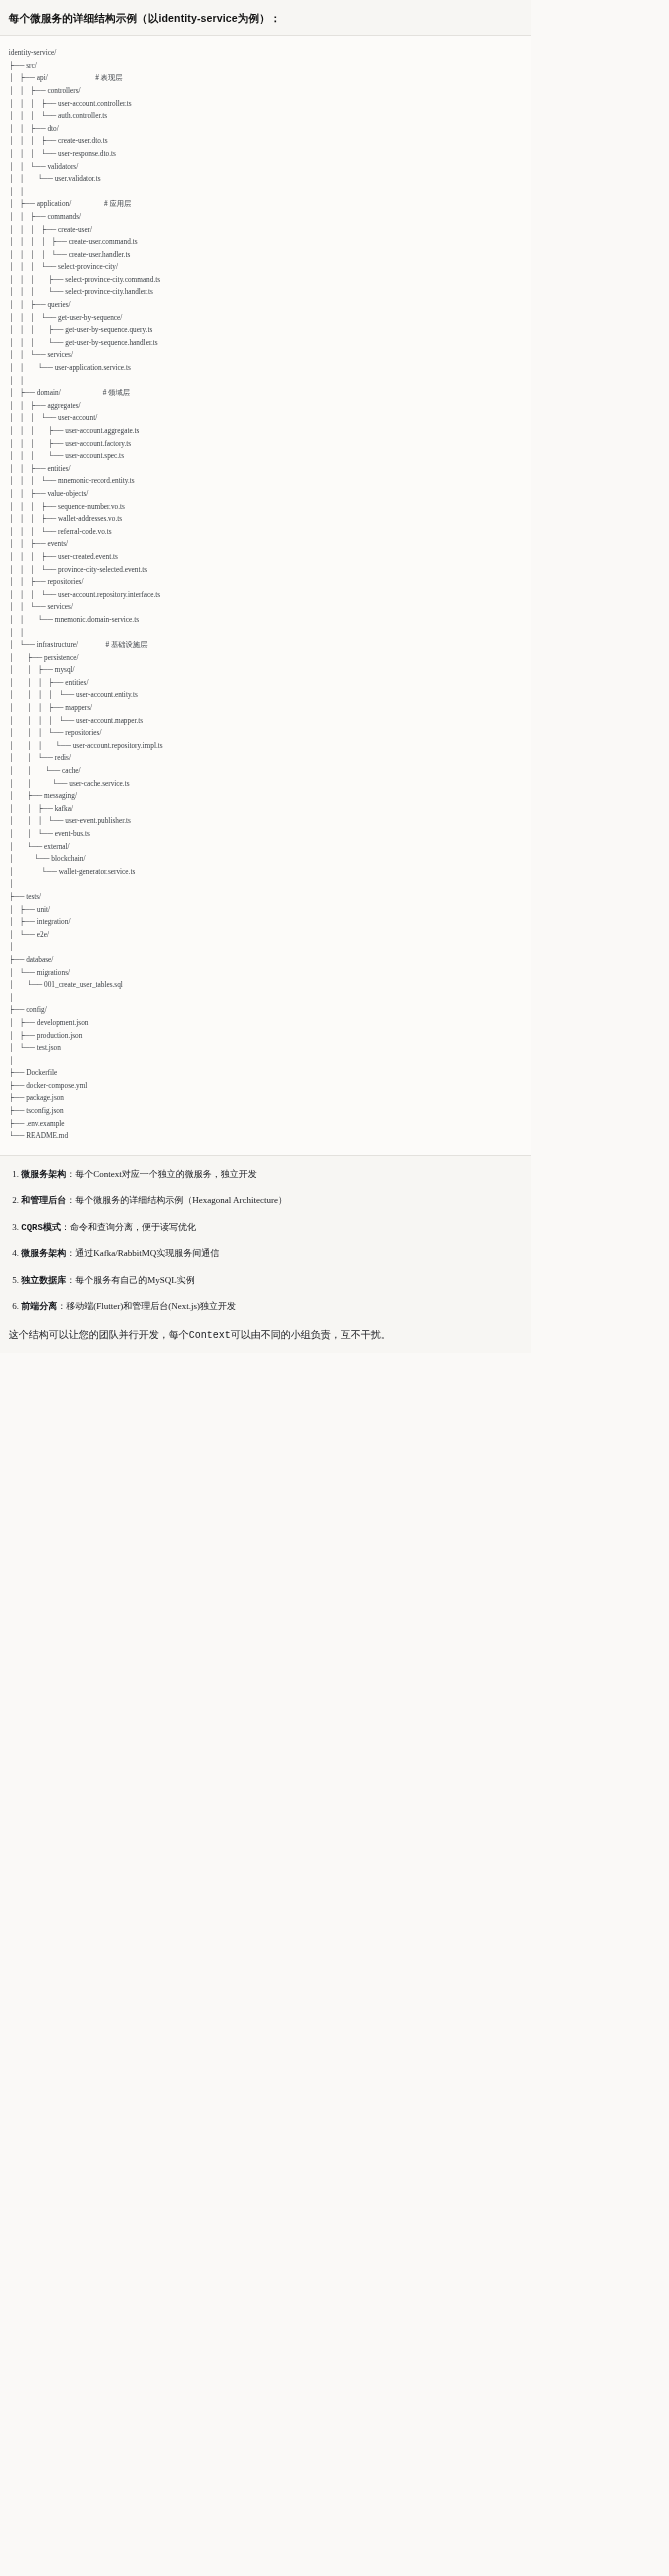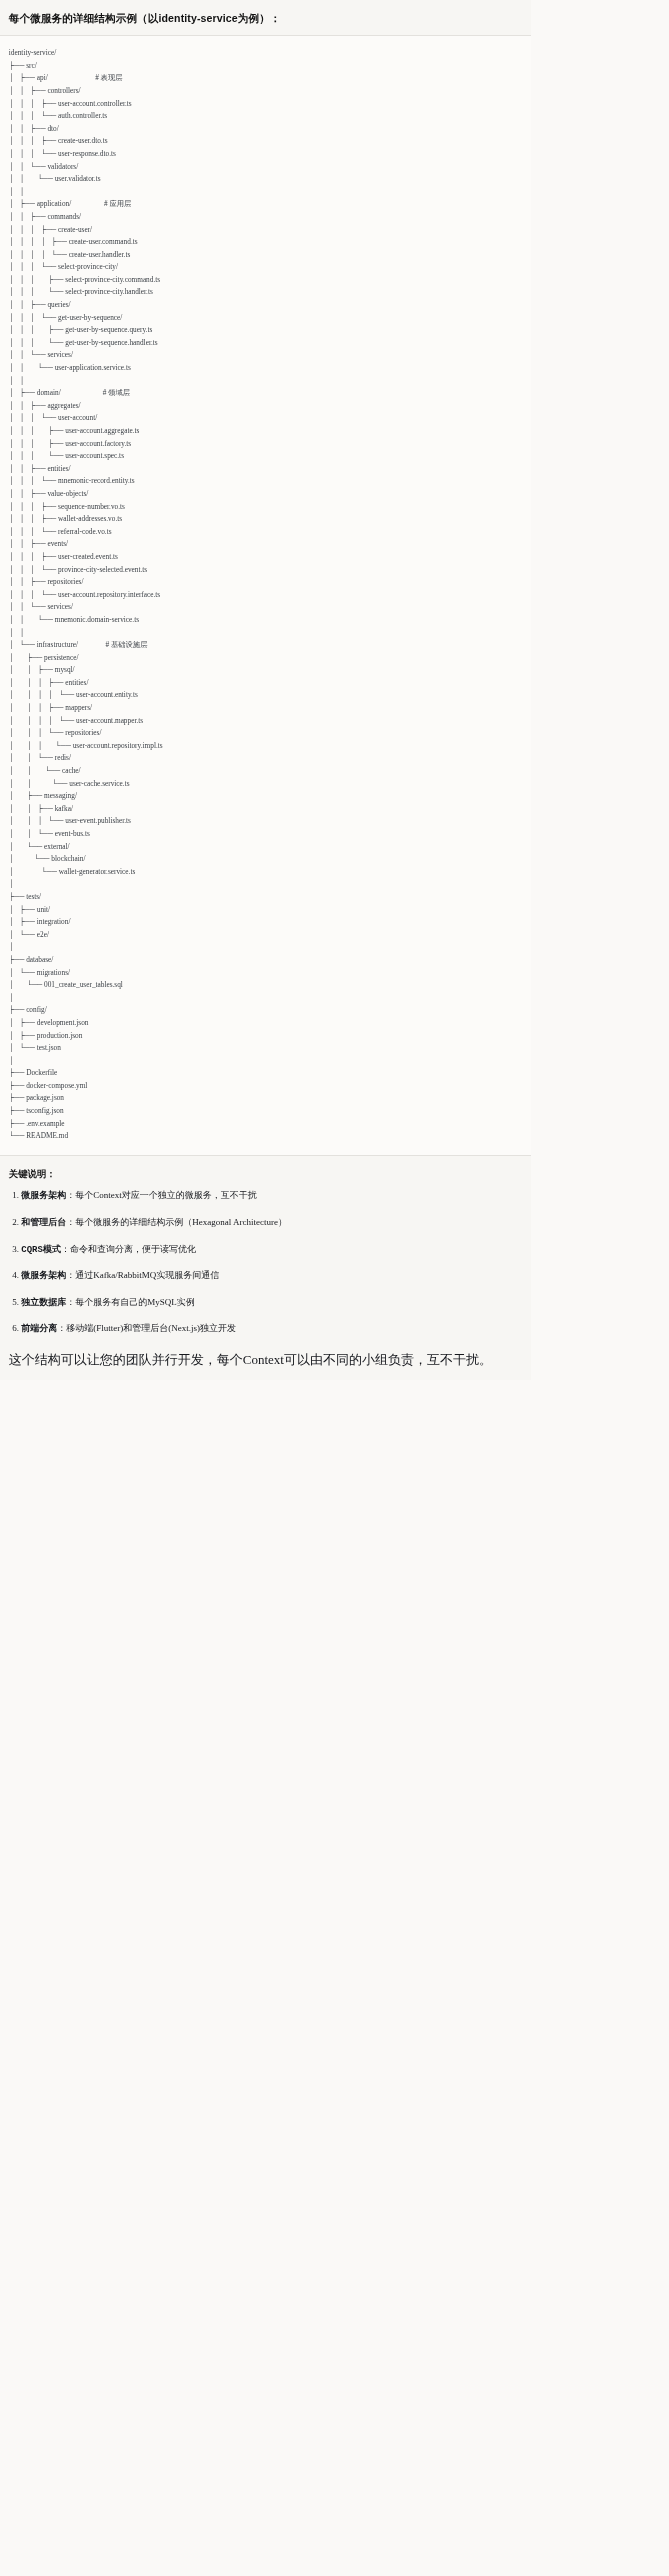--- a/index.html
+++ b/index.html
@@ -79,24 +79,24 @@
   }
   ol.notes-list li:last-child {
     margin-bottom: 4px;
   }
   ol.notes-list li b {
     font-family: Liberation Mono, monospace;
     font-weight: bold;
   }
   .closing-para {
     margin: 13.8px 0 0 0;
-    font-size: 13px;
+    font-size: 10px;
     line-height: 1.5;
     color: #16181d;
-    font-family: Liberation Serif, serif;
+    font-family: Liberation Mono, monospace;
   }
 </style>
 </head>
 <body>
 
 <div class="page">
 
   <section class="heading-block">
     <h2 class="doc-heading">每个微服务的详细结构示例（以identity-service为例）：</h2>
   </section>
@@ -185,23 +185,22 @@
 │
 ├── Dockerfile
 ├── docker-compose.yml
 ├── package.json
 ├── tsconfig.json
 ├── .env.example
 └── README.md</pre>
   </section>
 
   <section class="notes-block">
-    <h3 class="notes-title">关键说明：</h3>
     <ol class="notes-list">
-        <li><b>微服务架构</b><span>：</span><span>每个Context对应一个独立的微服务，互不干扰</span></li>
+        <li><b>微服务架构</b><span>：</span><span>每个Context对应一个独立的微服务，独立开发</span></li>
         <li><b>和管理后台</b><span>：</span><span>每个微服务的详细结构示例（Hexagonal Architecture）</span></li>
         <li><b>CQRS模式</b><span>：</span><span>命令和查询分离，便于读写优化</span></li>
         <li><b>微服务架构</b><span>：</span><span>通过Kafka/RabbitMQ实现服务间通信</span></li>
         <li><b>独立数据库</b><span>：</span><span>每个服务有自己的MySQL实例</span></li>
         <li><b>前端分离</b><span>：</span><span>移动端(Flutter)和管理后台(Next.js)独立开发</span></li>
       </ol>
     <p class="closing-para">这个结构可以让您的团队并行开发，每个Context可以由不同的小组负责，互不干扰。</p>
   </section>
 
 </div>

